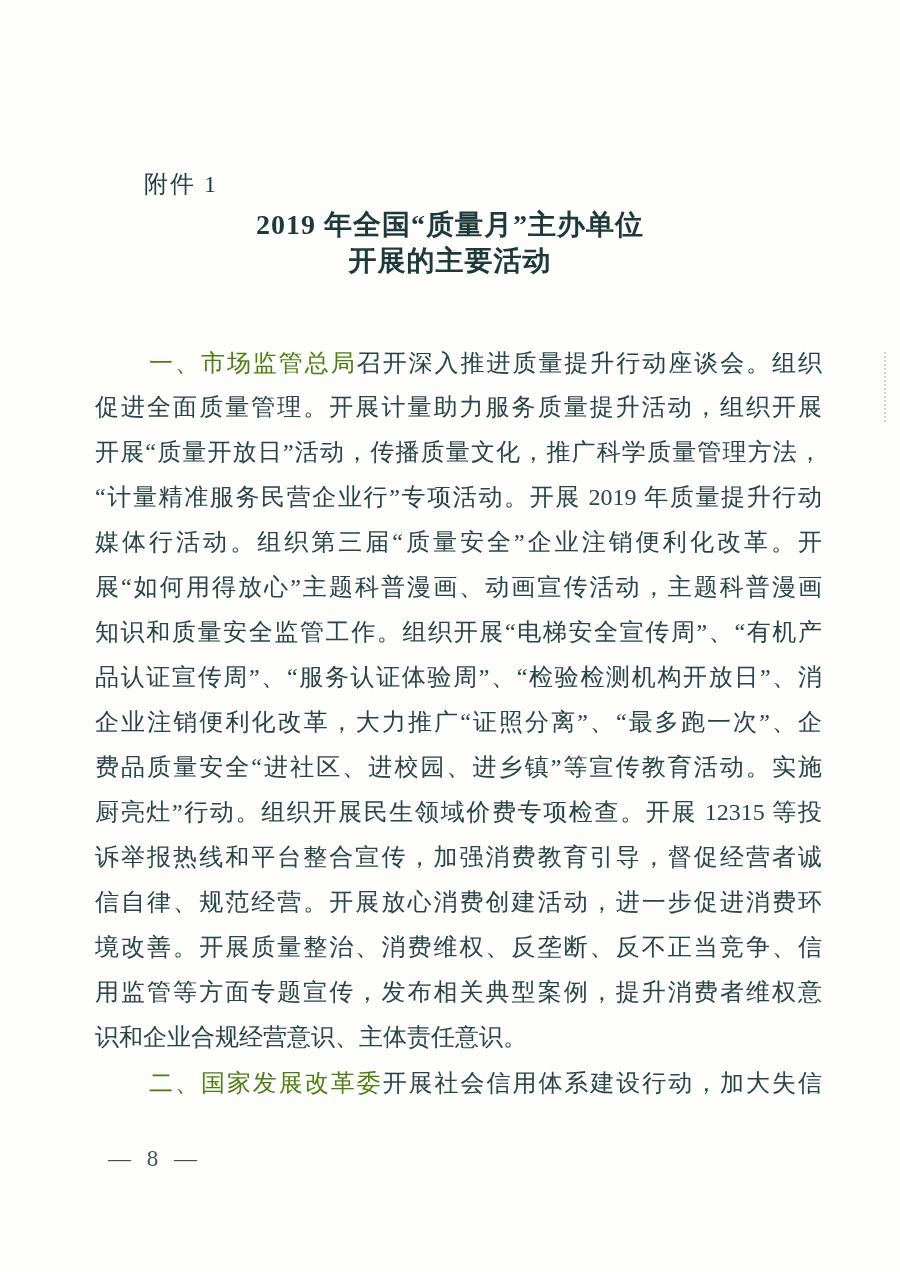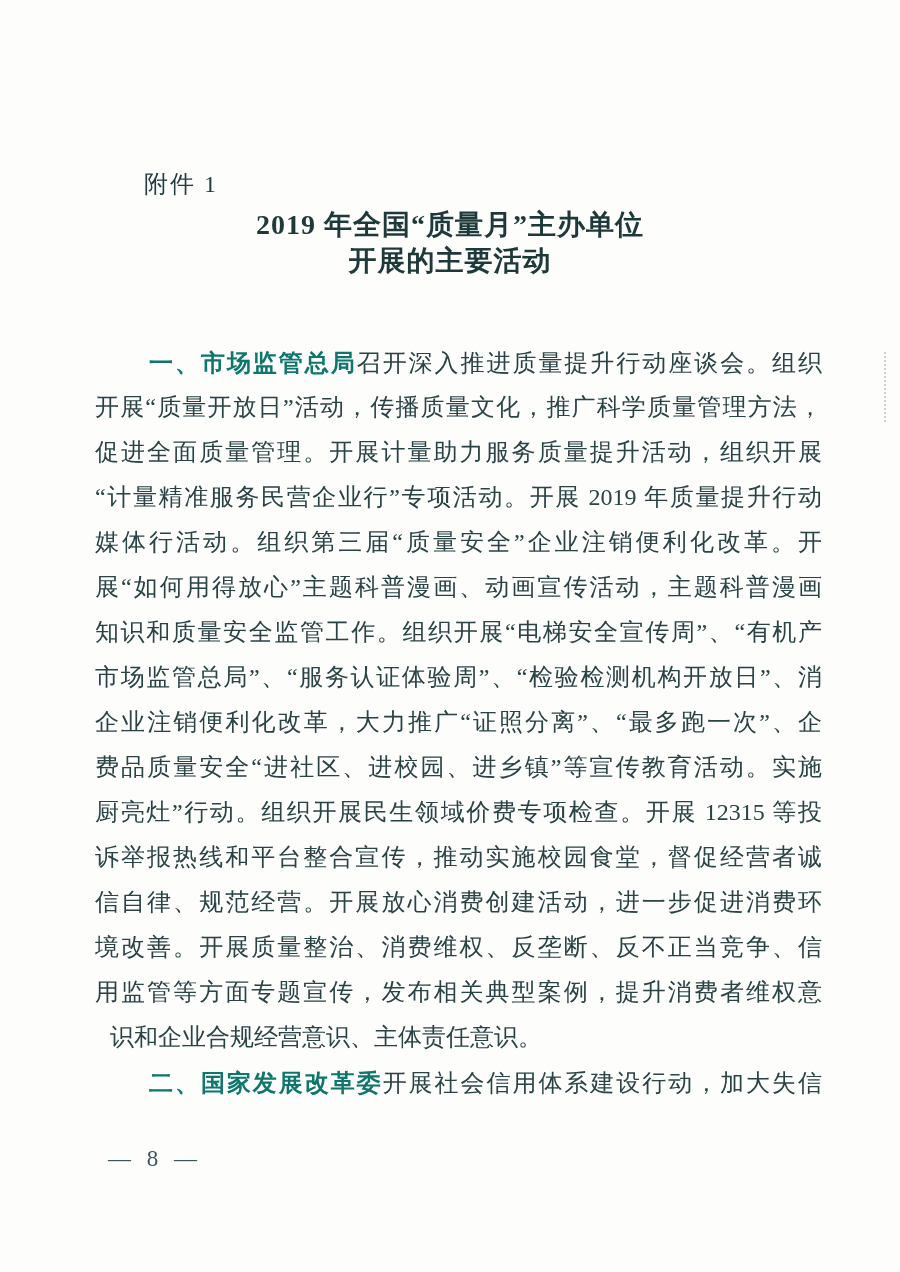--- a/index.html
+++ b/index.html
@@ -49,26 +49,25 @@
   .body-line {
     height: 45px;
     text-align: justify;
     text-align-last: justify;
     white-space: nowrap;
   }
   .body-line.indent { text-indent: 54px; }
   .body-line.end {
     text-align-last: left;
     white-space: normal;
-    margin-left: 15px;
   }
   .lead-bold {
     font-family: "Liberation Sans", sans-serif;
-    font-weight: bold;
-    color: #0f766e;
+    font-weight: normal;
+    color: #4d7c0f;
   }
   .page-number {
     position: absolute;
     left: 108px;
     top: 1146px;
     font-size: 23px;
     letter-spacing: 5px;
     color: #3c5659;
   }
   .scan-artifact {
@@ -85,31 +84,31 @@
 
 <div class="page">
   <div class="attachment">附件 1</div>
 
   <div class="doc-title title-line1">2019 年全国“质量月”主办单位</div>
 
   <div class="doc-title title-line2">开展的主要活动</div>
 
   <div class="body-lines">
       <div class="body-line indent"><span class="lead-bold">一、市场监管总局</span>召开深入推进质量提升行动座谈会。组织</div>
+      <div class="body-line">促进全面质量管理。开展计量助力服务质量提升活动，组织开展</div>
       <div class="body-line">开展“质量开放日”活动，传播质量文化，推广科学质量管理方法，</div>
-      <div class="body-line">促进全面质量管理。开展计量助力服务质量提升活动，组织开展</div>
       <div class="body-line">“计量精准服务民营企业行”专项活动。开展 2019 年质量提升行动</div>
       <div class="body-line">媒体行活动。组织第三届“质量安全”企业注销便利化改革。开</div>
       <div class="body-line">展“如何用得放心”主题科普漫画、动画宣传活动，主题科普漫画</div>
       <div class="body-line">知识和质量安全监管工作。组织开展“电梯安全宣传周”、“有机产</div>
-      <div class="body-line">市场监管总局”、“服务认证体验周”、“检验检测机构开放日”、消</div>
+      <div class="body-line">品认证宣传周”、“服务认证体验周”、“检验检测机构开放日”、消</div>
       <div class="body-line">企业注销便利化改革，大力推广“证照分离”、“最多跑一次”、企</div>
       <div class="body-line">费品质量安全“进社区、进校园、进乡镇”等宣传教育活动。实施</div>
       <div class="body-line">厨亮灶”行动。组织开展民生领域价费专项检查。开展 12315 等投</div>
-      <div class="body-line">诉举报热线和平台整合宣传，推动实施校园食堂，督促经营者诚</div>
+      <div class="body-line">诉举报热线和平台整合宣传，加强消费教育引导，督促经营者诚</div>
       <div class="body-line">信自律、规范经营。开展放心消费创建活动，进一步促进消费环</div>
       <div class="body-line">境改善。开展质量整治、消费维权、反垄断、反不正当竞争、信</div>
       <div class="body-line">用监管等方面专题宣传，发布相关典型案例，提升消费者维权意</div>
       <div class="body-line end">识和企业合规经营意识、主体责任意识。</div>
       <div class="body-line indent"><span class="lead-bold">二、国家发展改革委</span>开展社会信用体系建设行动，加大失信</div>
     </div>
 
   <div class="page-number">— 8 —</div>
 
   <div class="scan-artifact"></div>

